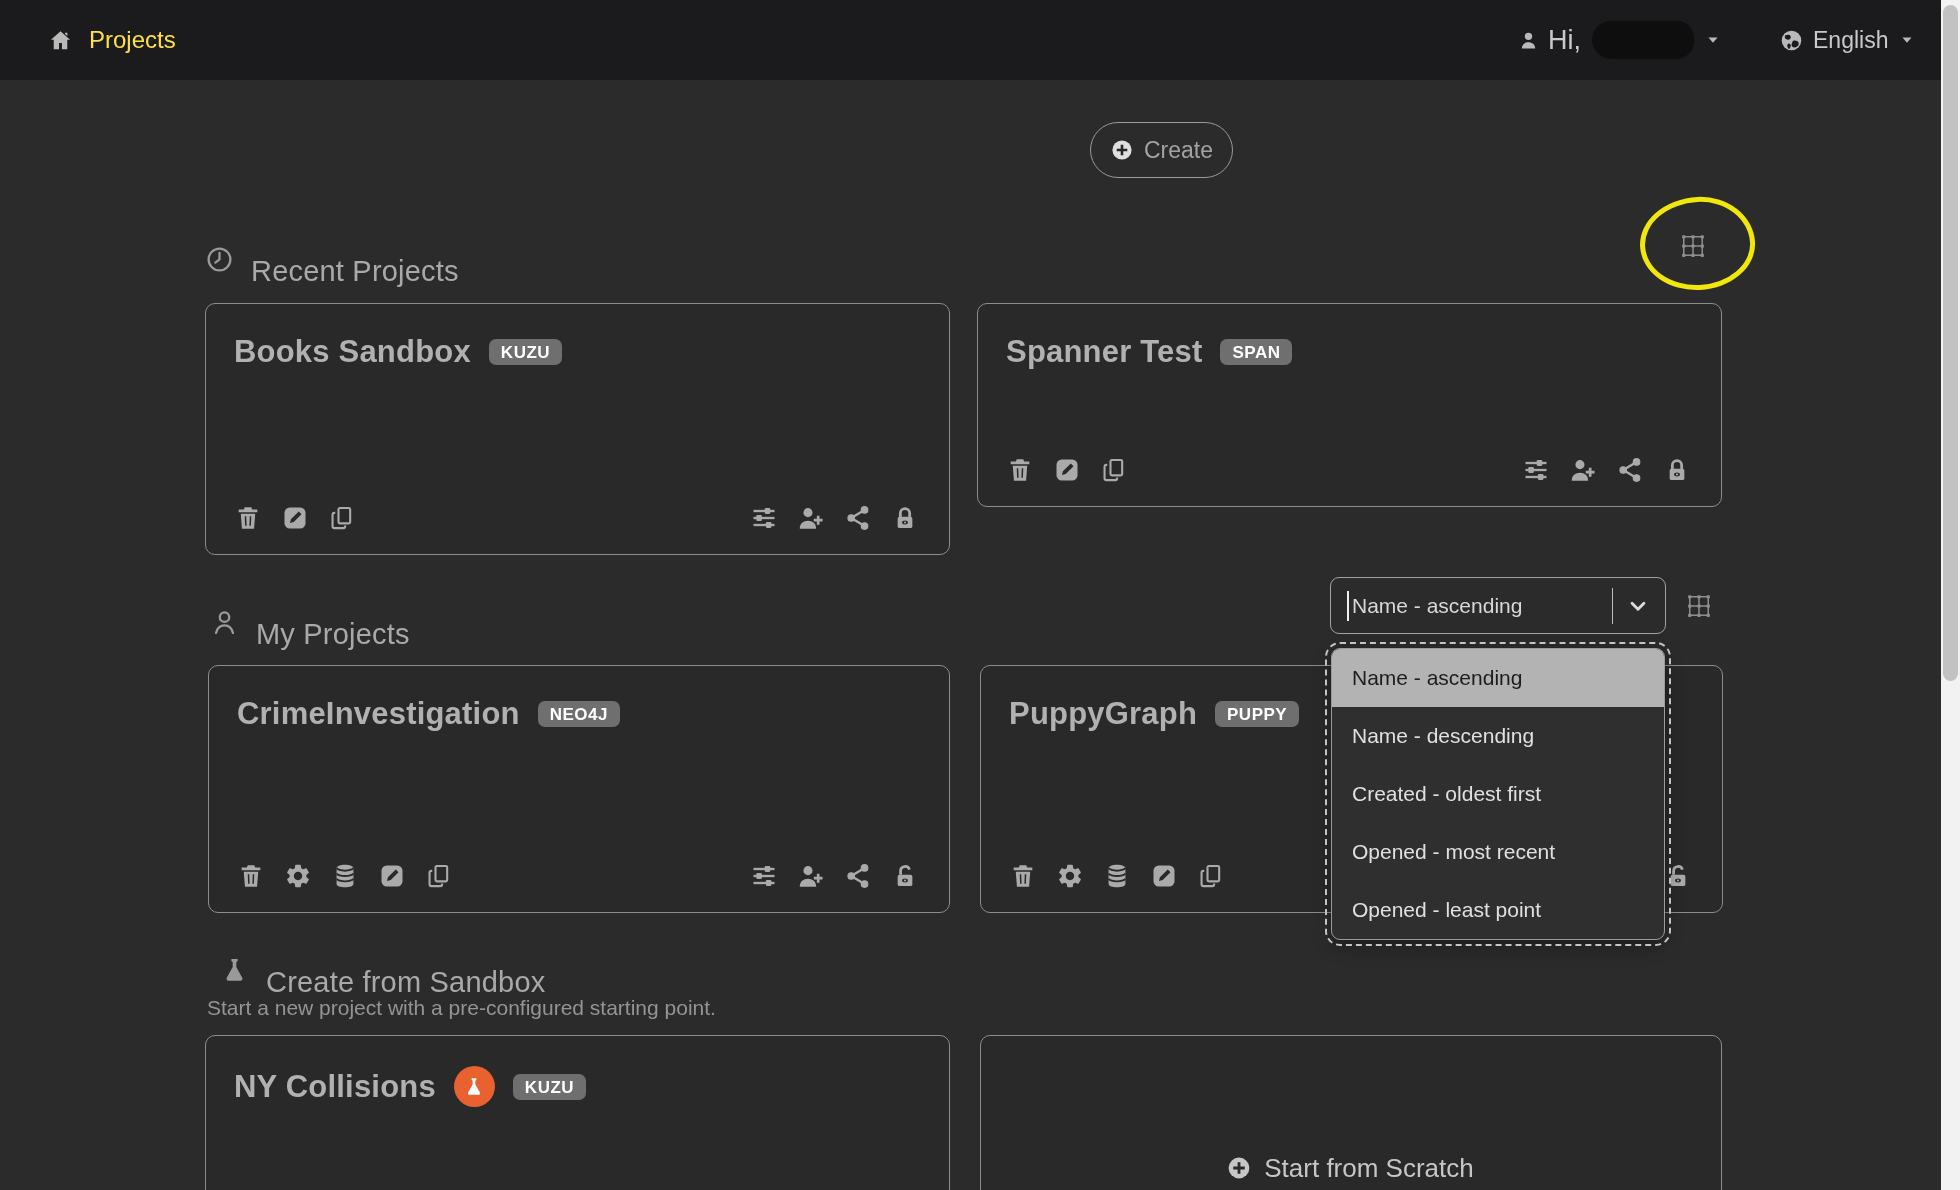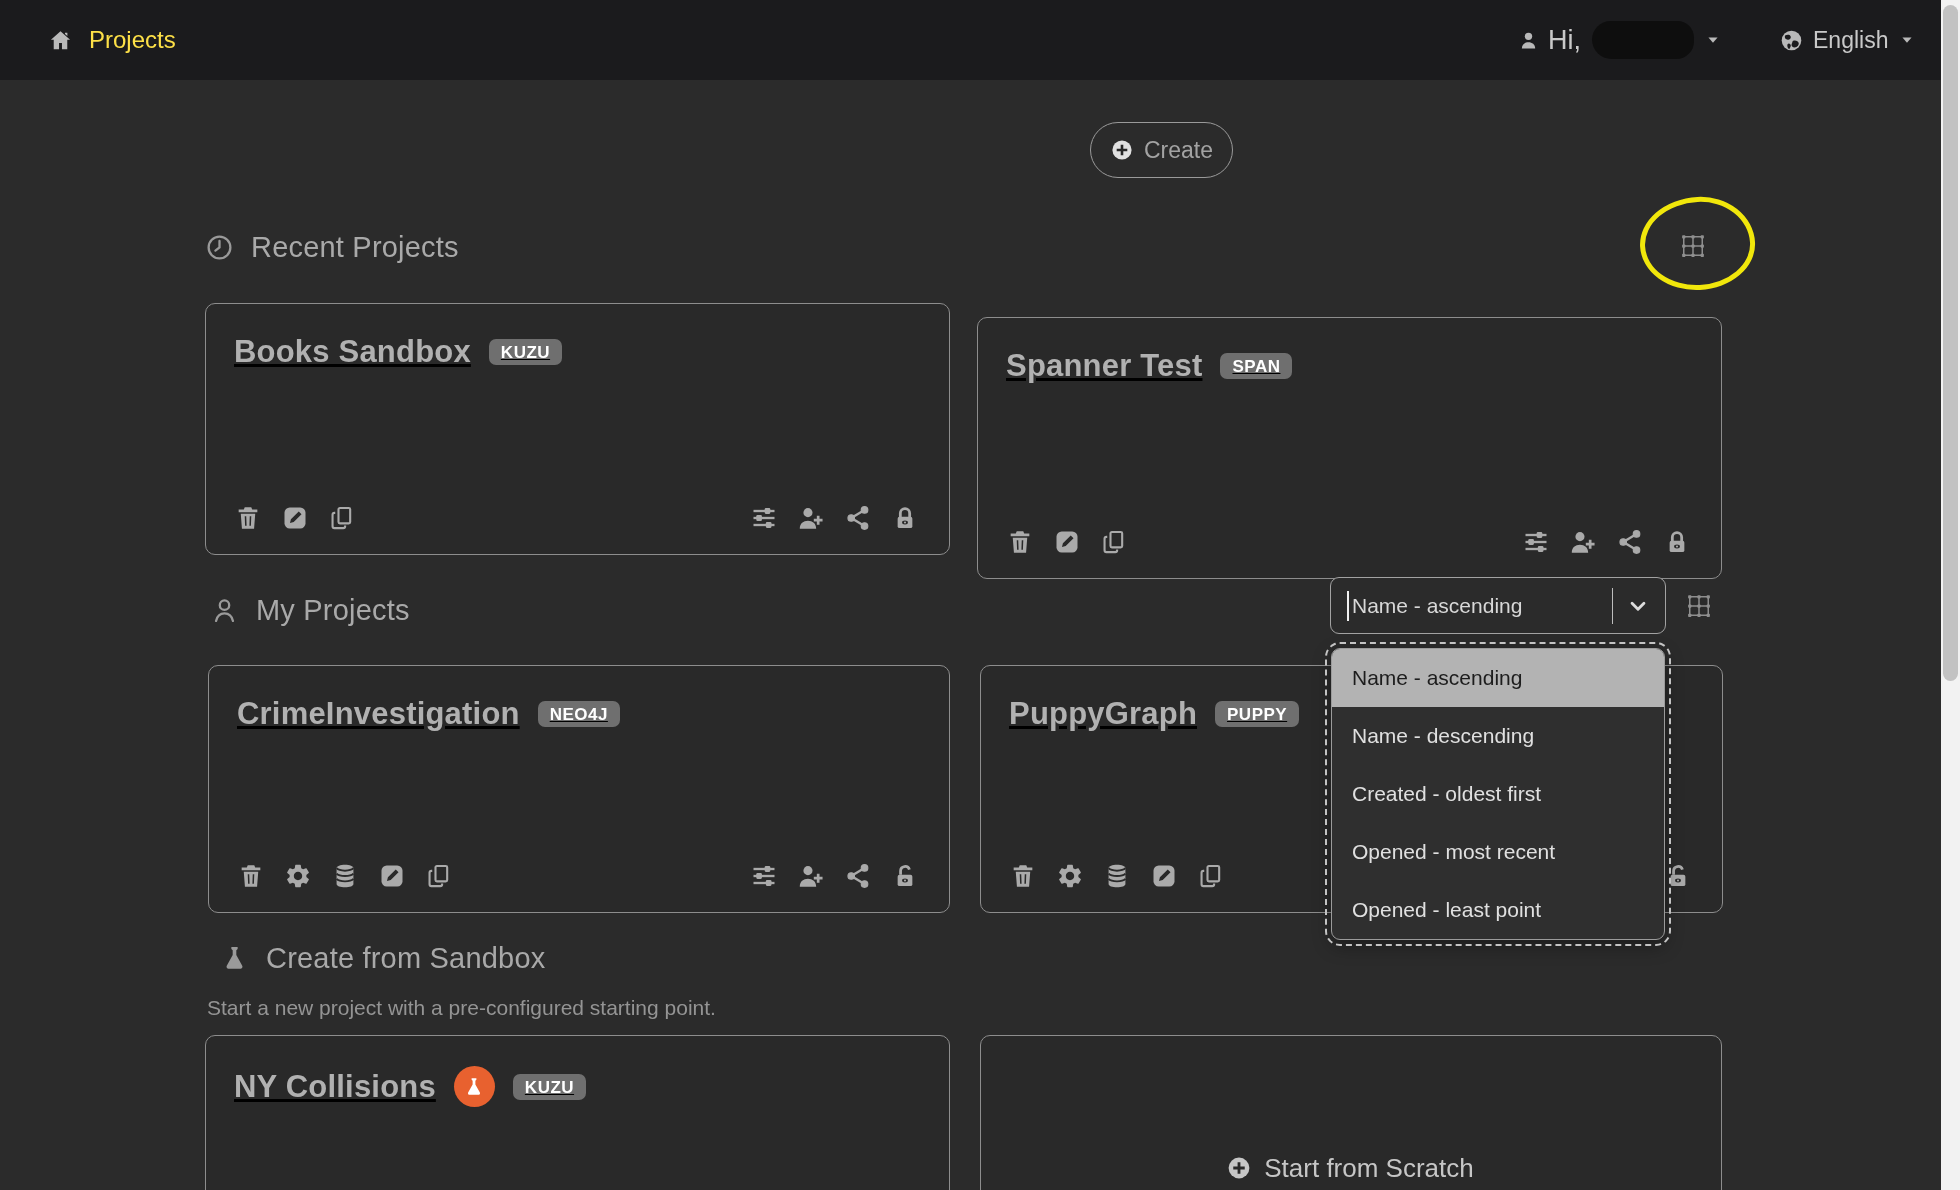--- a/index.html
+++ b/index.html
@@ -42,21 +42,21 @@
   .create-btn {
     position:absolute; left:1090px; top:122px; width:143px; height:56px;
     border:1.5px solid #9a9a9a; border-radius:28px; background:transparent;
     display:flex; align-items:center; justify-content:center; gap:10px; cursor:pointer;
   }
   .create-label { font-size:23px; color:#a3a3a3; }
   .plus-circ { width:24px; height:24px; color:#e0e0e0; }
 
   
   .sec-head { position:absolute; display:flex; align-items:center; gap:17px; color:#a9a9a9; }
-  .sec-head .sec-title { font-size:29px; color:#a9a9a9; letter-spacing:.2px; }
+  .sec-head .sec-title { font-size:29px; color:#a9a9a9; letter-spacing:.2px;margin-top:24px; }
   .head-recent { left:205px; top:231px; }
   .head-my     { left:210px; top:594px; }
   .head-sandbox{ left:220px; top:942px; }
   .sec-sub { position:absolute; left:207px; top:996px; font-size:21px; color:#949494; }
   .sec-icon { width:29px; height:29px; color:#9a9a9a; }
 
   .grid-btn { position:absolute; width:30px; height:30px; color:#8f8f8f; cursor:pointer; }
   .grid-btn-recent { left:1678px; top:231px; }
   .grid-btn-my { left:1684px; top:591px; }
 
@@ -65,21 +65,21 @@
     border:5px solid #f1e70b; border-radius:52% 48% 50% 50% / 50% 52% 48% 50%;
     transform:rotate(-3deg); z-index:60; pointer-events:none;
   }
 
   
   .card {
     position:absolute; background:#292929; border:1px solid #8d8d8d; border-radius:10px;
     display:flex; flex-direction:column; justify-content:space-between;
     padding:30px 30px 22px 28px;
   }
-  .card-title-row { display:flex; align-items:center; gap:18px;text-decoration:underline; }
+  .card-title-row { display:flex; align-items:center; gap:18px; }
   .card-title { font-size:31px; font-weight:600; color:#b1b1b1; letter-spacing:.2px; }
   .badge {
     background:#6f6f6f; color:#ffffff; font-size:17px; font-weight:700;
     padding:5px 12px 4px; border-radius:7px; letter-spacing:.5px; line-height:1;
   }
   .flask-badge {
     width:41px; height:41px; border-radius:50%; background:#e8612f;
     display:flex; align-items:center; justify-content:center;
   }
   .flask-badge svg { width:22px; height:22px; color:#ffffff; }
@@ -252,21 +252,21 @@
               <path d="M8 11.4V8a4 4 0 0 1 8 0v3.4" fill="none" stroke="currentColor" stroke-width="2.4"></path>
               <rect x="5.7" y="11" width="12.6" height="9.6" rx="1.6" fill="currentColor"></rect>
               <ellipse cx="12" cy="15.8" rx="2.5" ry="1.7" fill="#292929"></ellipse>
               <circle cx="12" cy="15.8" r=".9" fill="currentColor"></circle>
             </svg>
           </span>
       </div>
     </div>
   </div>
 
-  <div class="card" style="left:977px;top:317px;width:745px;height:262px">
+  <div class="card" style="left:977px;top:303px;width:745px;height:204px">
     <div class="card-title-row">
       <span class="card-title">Spanner Test</span>
       <span class="badge">SPAN</span>
     </div>
     <div class="card-actions">
       <div class="act-group">
         <span class="act">
             <svg viewBox="0 0 24 24" fill="currentColor" fill-rule="evenodd">
               <path d="M9.2 2.8h5.6l.8 2H20v2.2H4V4.8h4.4l.8-2zM5.8 8.4h12.4L17.2 21.2H6.8L5.8 8.4zm3.4 2.1.3 8.2h1.3l-.3-8.2H9.2zm4.3 0-.3 8.2h1.3l.3-8.2h-1.3z"></path>
             </svg>

